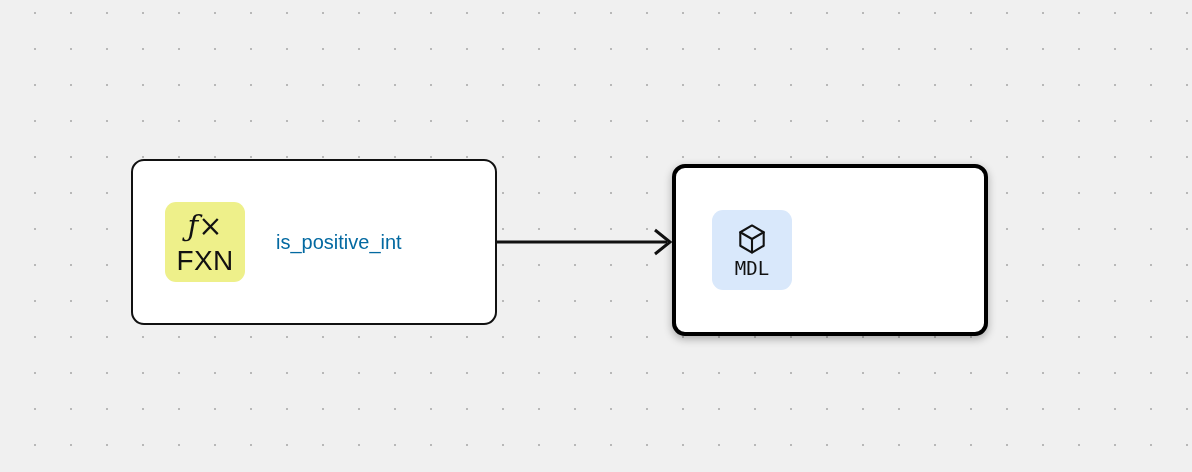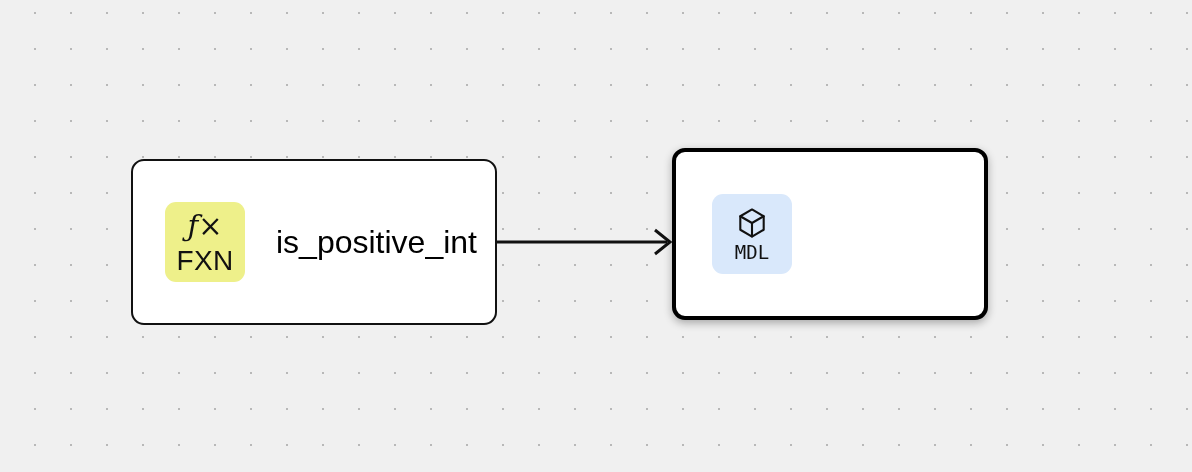--- a/index.html
+++ b/index.html
@@ -51,21 +51,21 @@
 
   #node-fxn {
     left: 131px;
     top: 159px;
     width: 366px;
     height: 166px;
   }
 
   #node-mdl {
     left: 672px;
-    top: 148px;
+    top: 164px;
     width: 316px;
     height: 172px;
   }
 
   
   .badge {
     flex: 0 0 auto;
     width: 80px;
     height: 80px;
     border-radius: 11px;
@@ -109,22 +109,22 @@
   }
 
   .badge-caption-mdl {
     font-family: "DejaVu Sans Mono", monospace;
     font-size: 19px;
     letter-spacing: 0px;
   }
 
   
   .node-title {
-    font-size: 32px;
-    color: #000000;
+    font-size: 20px;
+    color: #0369a1;
     white-space: nowrap;
   }
 
   #node-fxn .node-title {
     margin-left: 31px;
   }
 
   #node-mdl .node-title {
     margin-left: 32px;
   }

